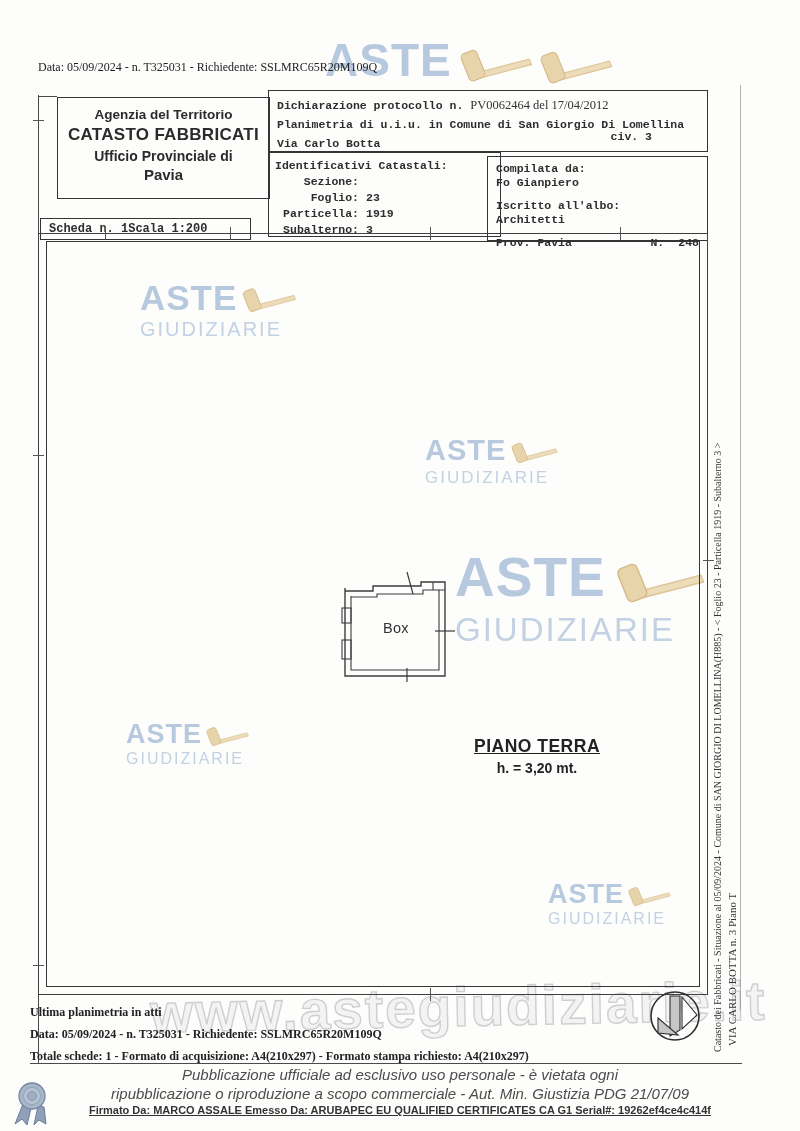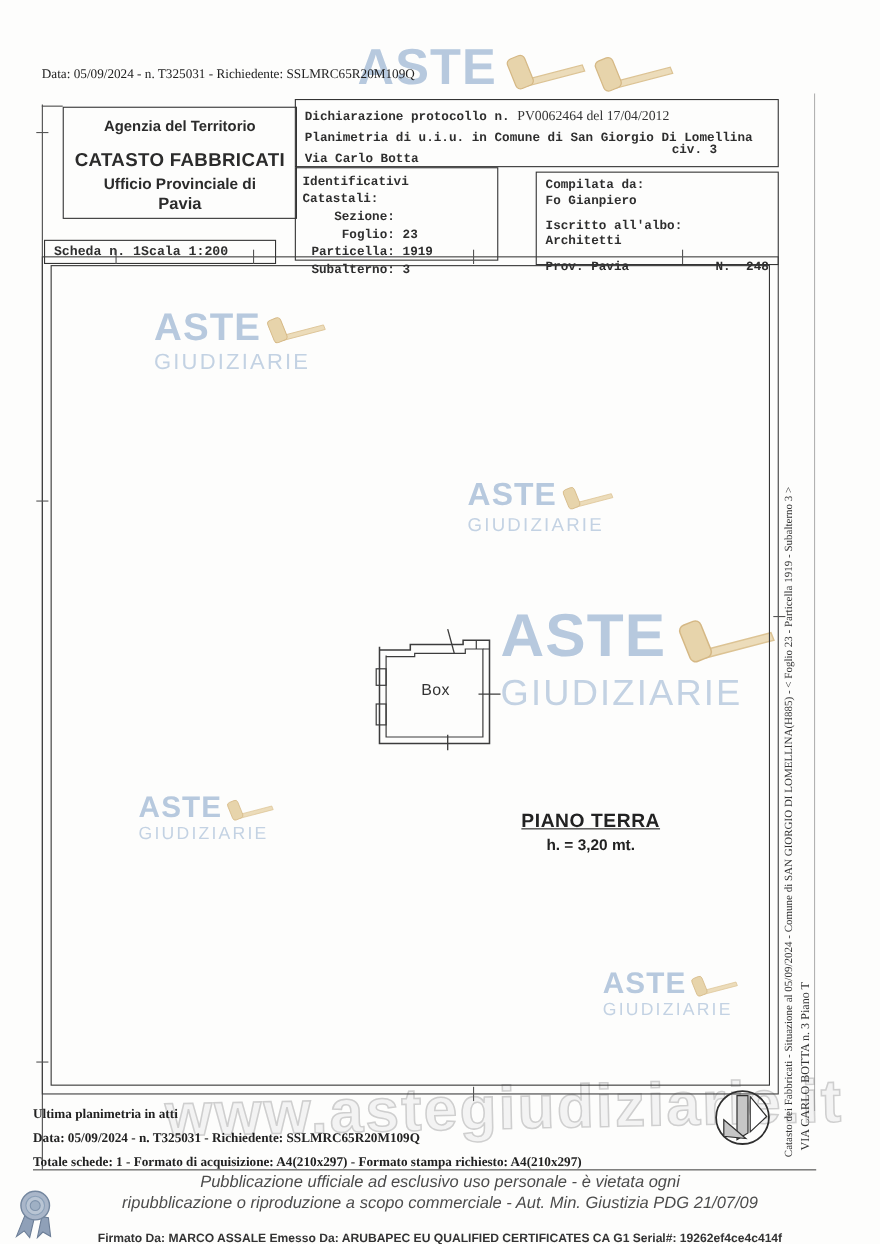--- a/index.html
+++ b/index.html
@@ -12,29 +12,29 @@
   .abs { position:absolute; }
   .mono { font-family:"Liberation Mono","DejaVu Sans Mono",monospace; font-weight:700; color:#2e2e2e; }
   .serif { font-family:"Liberation Serif","DejaVu Serif",serif; color:#222; }
   .line { position:absolute; background:#4a4a4a; }
   .box { position:absolute; border:1.6px solid #343434; background:transparent; }
 
   
   #top-line { left:38px; top:60px; font-size:12px; }
   #agency-box { left:57px; top:97px; width:213px; height:102px; text-align:center; padding-top:9px; }
   #agency-box .a1 { font-size:13.5px; font-weight:700; }
-  #agency-box .a2 { font-size:17px; font-weight:700; letter-spacing:.3px; margin-top:14px;}
+  #agency-box .a2 { font-size:17px; font-weight:700; letter-spacing:.3px; margin-top:3px;}
   #agency-box .a3 { font-size:14px; font-weight:700; margin-top:3px;}
   #agency-box .a4 { font-size:15px; font-weight:700; margin-top:2px;}
 
   #decl-box { left:268px; top:90px; width:440px; height:62px; padding:5px 8px; font-size:11.5px; line-height:19px;}
   #decl-box .protocol { font-family:"Liberation Serif",serif; font-weight:400; font-size:12.5px; color:#333; }
   #decl-civic { position:absolute; right:55px; bottom:5px; }
 
-  #ident-box { left:268px; top:152px; width:185px; height:85px; padding:5px 6px; font-size:11.5px; line-height:16px;}
+  #ident-box { left:268px; top:152px; width:233px; height:85px; padding:5px 6px; font-size:11.5px; line-height:16px;}
   .id-row { display:flex; }
   .id-row .lbl { width:84px; text-align:right; }
   .id-row .val { margin-left:7px; }
 
   #comp-box { left:487px; top:156px; width:221px; height:85px; padding:5px 8px; font-size:11.5px; line-height:14px;}
   .comp-gap { height:9px; }
   .comp-last { display:flex; align-items:baseline; }
   .comp-last .prov { flex:1; }
   .comp-last .num { margin-left:14px; }
 
@@ -80,21 +80,21 @@
   #vline2 { left:726px; top:1046px; font-size:11px; }
 
   
   #bottom-block { left:30px; top:1005px; font-size:12px; z-index:2; }
   #bottom-block div { margin-bottom:7px;font-weight:bold; }
   #rule-bottom { left:30px; top:1063px; width:712px; height:1.2px; }
 
   #footer { left:0; top:1066px; width:800px; text-align:center; z-index:2; color:#4c4c4c; }
   #footer .f1, #footer .f2 { font-size:15px;font-style:italic; }
   #footer .f2 { margin-top:2px; }
-  #footer .f3 { font-size:11px; color:#333; margin-top:18px; font-weight:700; }
+  #footer .f3 { font-size:11px; color:#333; margin-top:2px; font-weight:700;text-decoration:underline; }
 
   .content { z-index:2; }
   svg { display:block; }
 </style>
 </head>
 <body>
 
 <div id="page">
 
   <div class="wm" id="wm-top" style="left:325px; top:40px;">

